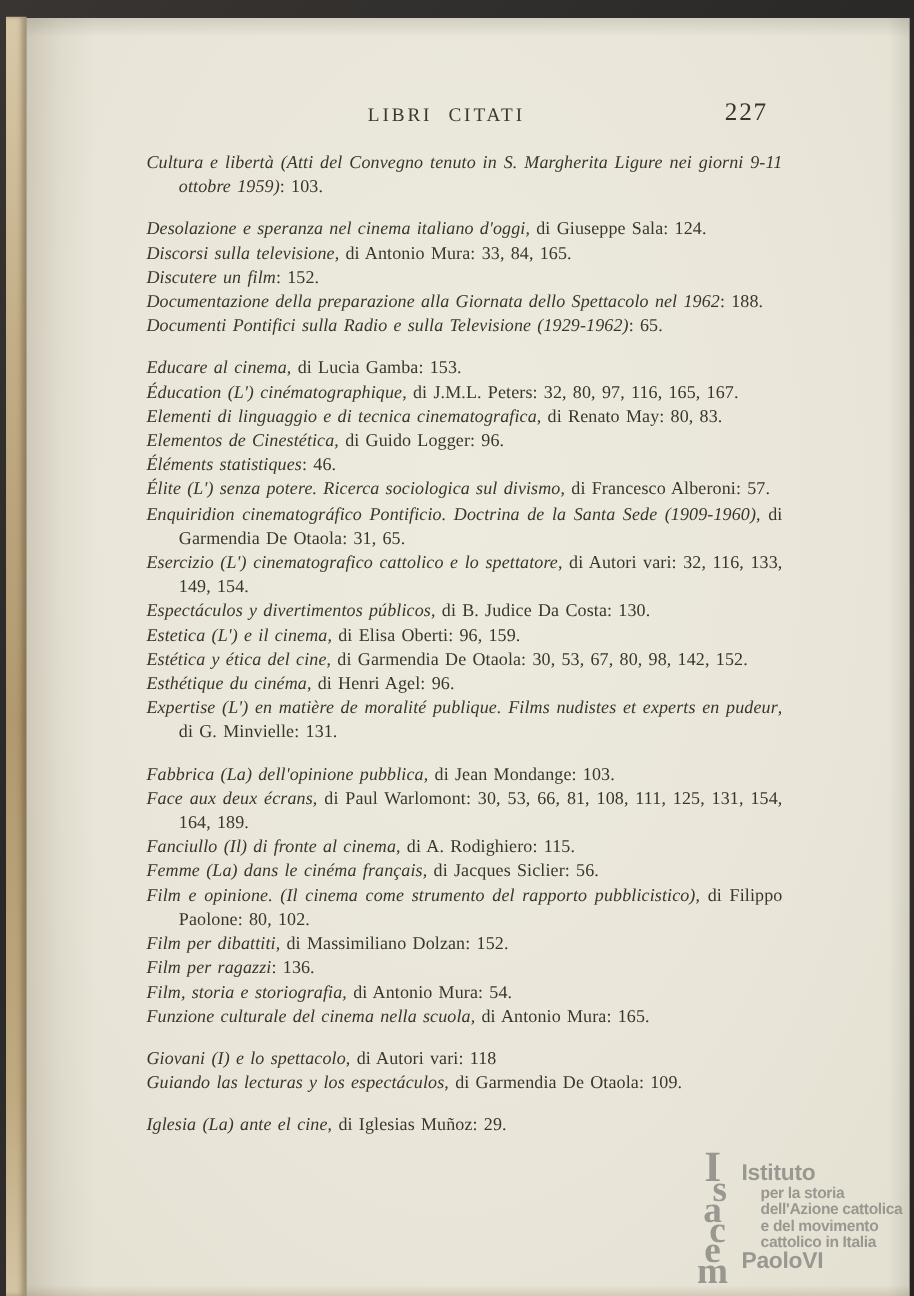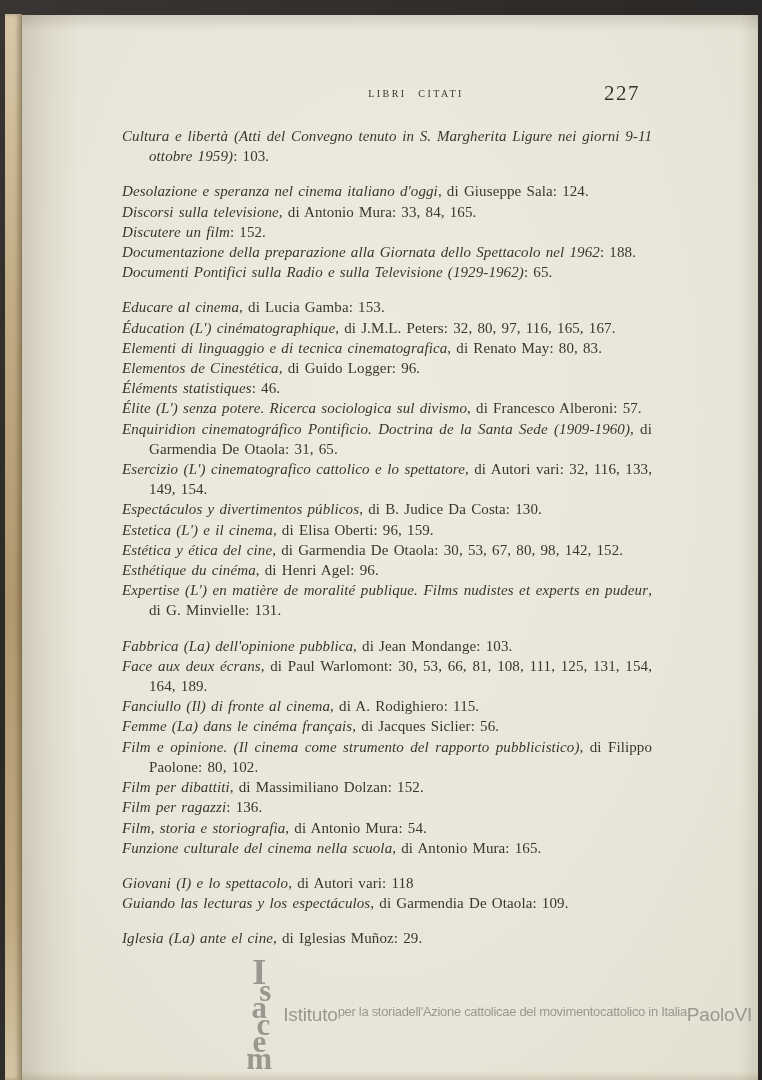--- a/index.html
+++ b/index.html
@@ -22,40 +22,40 @@
       linear-gradient(90deg, rgba(106,87,60,.20) 0px, rgba(106,87,60,.07) 28px, rgba(0,0,0,0) 58px),
       linear-gradient(180deg, rgba(80,70,55,.16) 0px, rgba(0,0,0,0) 16px),
       linear-gradient(270deg, rgba(80,70,55,.13) 0px, rgba(0,0,0,0) 18px),
       linear-gradient(0deg, rgba(160,145,110,.30) 0px, rgba(0,0,0,0) 9px),
       radial-gradient(ellipse at 48% 38%, #edeade 0%, #e9e6d9 60%, #e3e0d2 100%);
   }
   .content { position:absolute; left:90px; right:106px; top:66px; color:#3a362d; }
   .header { position:relative; height:26px; margin-bottom:19px; }
   .header-title {
     position:absolute; left:calc(50% - 10px); transform:translateX(-50%); top:7px;
-    font-size:10px; letter-spacing:2.4px; word-spacing:7px; color:#3c382e;margin-left:44px;
+    font-size:16px; letter-spacing:2.4px; word-spacing:7px; color:#3c382e;
   }
   .page-num { position:absolute; right:12px; top:0; font-size:21px; letter-spacing:1.5px; color:#38342a; }
   .entry {
     font-size:15px; line-height:20.2px; text-align:justify;
     padding-left:27px; text-indent:-27px; word-spacing:1.3px; letter-spacing:.1px;
   }
   .entry .t { font-style:italic; }
   .group { margin-top:15px;margin-left:10px; }
   .group:first-child { margin-top:0; }
   
   .watermark { position:absolute; right:6px; bottom:13px; display:flex; align-items:center; color:#94918b; opacity:.92; }
   .monogram { display:flex; flex-direction:column; align-items:center; width:42px; font-family:"Liberation Serif",serif; }
   .monogram span { font-size:31px; line-height:17px; font-weight:bold; }
   .monogram span:first-child { font-size:36px; line-height:20px; }
   .monogram span:nth-child(2) { margin-left:12px; }
   .monogram span:nth-child(4) { margin-left:8px; }
-  .wm-text { font-family:"Liberation Sans",sans-serif; display:flex; flex-direction:row; padding-left:3px; }
+  .wm-text { font-family:"Liberation Sans",sans-serif; display:flex; flex-direction:column; padding-left:3px;font-weight:bold; }
   .wm-big { font-size:19px; line-height:19px; letter-spacing:-.2px; }
-  .wm-small { font-size:13px; line-height:13.8px; letter-spacing:-.3px; }
+  .wm-small { font-size:13px; line-height:13.8px; letter-spacing:-.3px;margin-left:16px; }
 </style>
 </head>
 <body>
 
 <div class="book-edge"></div>
 
 <div class="page">
   <div class="content">
     <div class="header">
       <span class="header-title">LIBRI CITATI</span>

